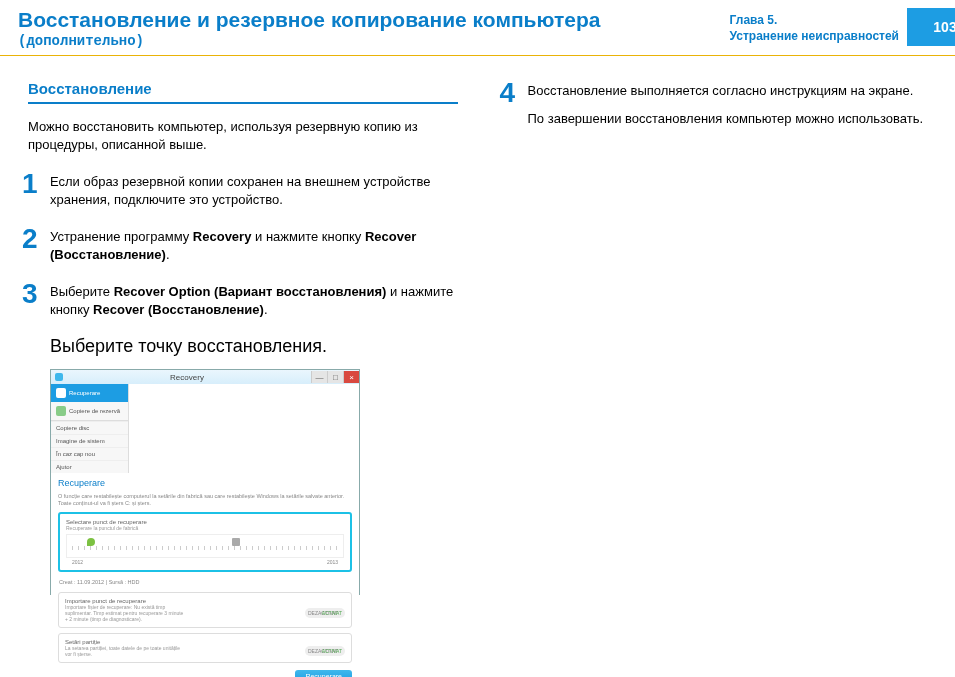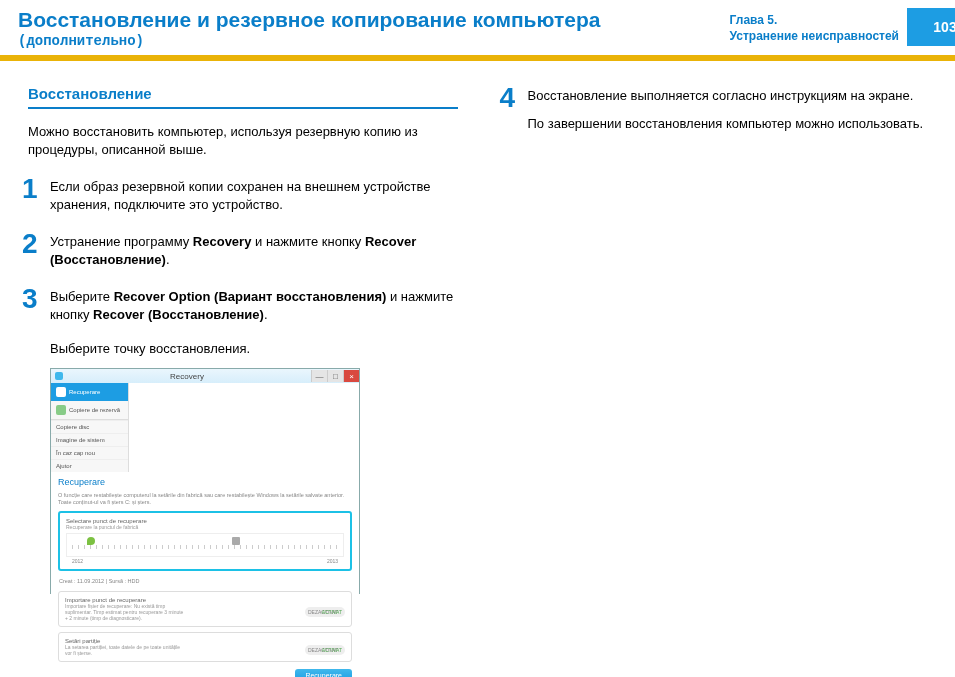--- a/index.html
+++ b/index.html
@@ -10,21 +10,21 @@
     background: #fff;
     color: #000;
     position: relative;
     overflow: hidden;
   }
   .header {
     display: flex;
     justify-content: space-between;
     align-items: flex-start;
     padding: 8px 0 6px 18px;
-    border-bottom: 6px solid #eab308;
+    border-bottom: 1px solid #eab308;
   }
   .header-left { }
   .title {
     color: #0a7ec9;
     font-weight: bold;
     font-size: 21px;
     line-height: 1.1;
   }
   .subtitle {
     color: #0a7ec9;
@@ -92,21 +92,21 @@
     line-height: 0.9;
     font-family: Arial, sans-serif;
   }
   .step-text {
     font-size: 13px;
     line-height: 1.35;
     padding-top: 2px;
   }
   .step-text b { font-weight: bold; }
   .step-sub {
-    font-size: 13px;
+    font-size: 18px;
     margin: 8px 0 12px 28px;
   }
 
   
   .app-window {
     width: 310px;
     margin-left: 28px;
     border: 1px solid #8aa;
     background: #fff;
     font-size: 7px;

